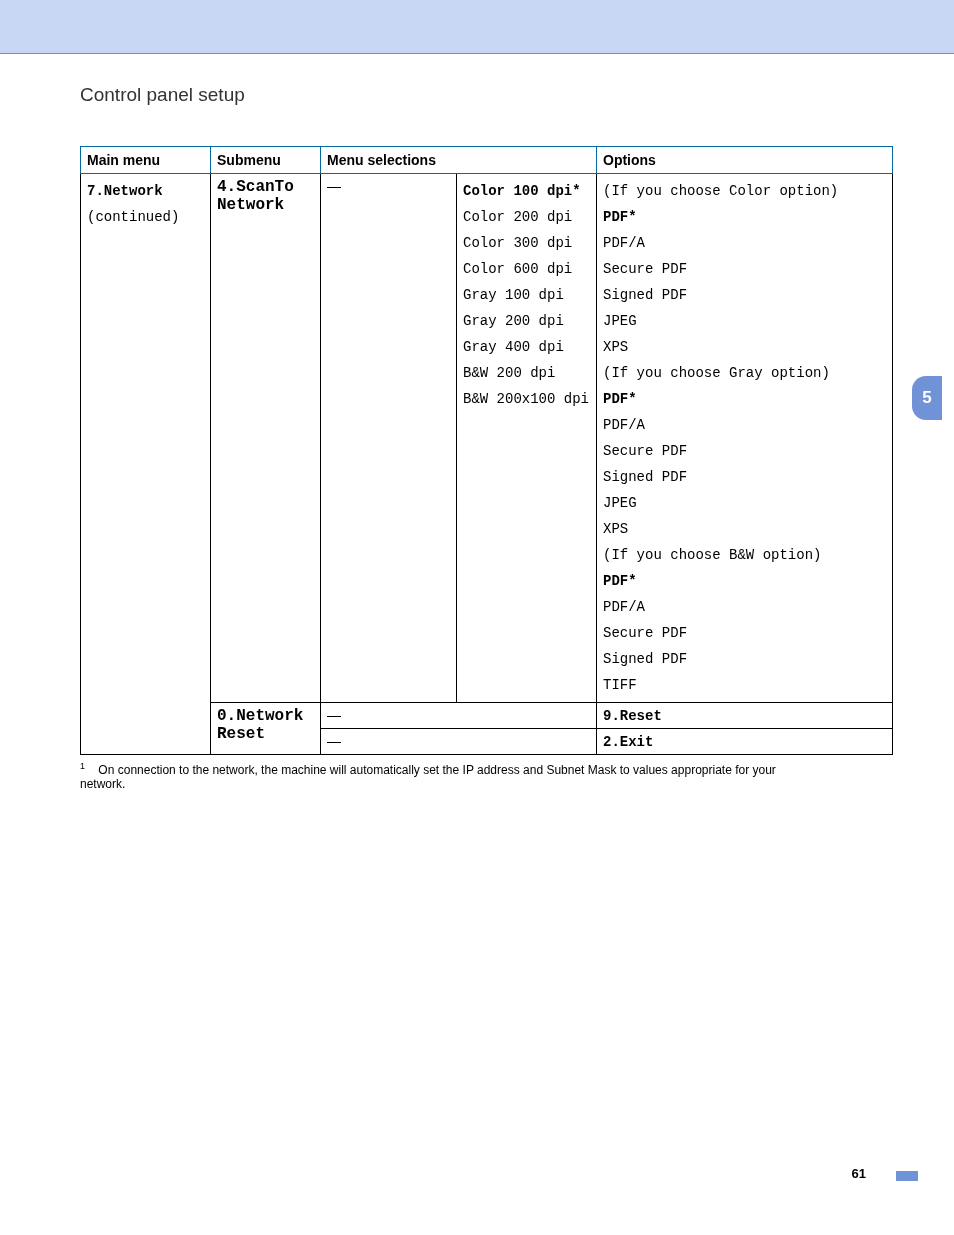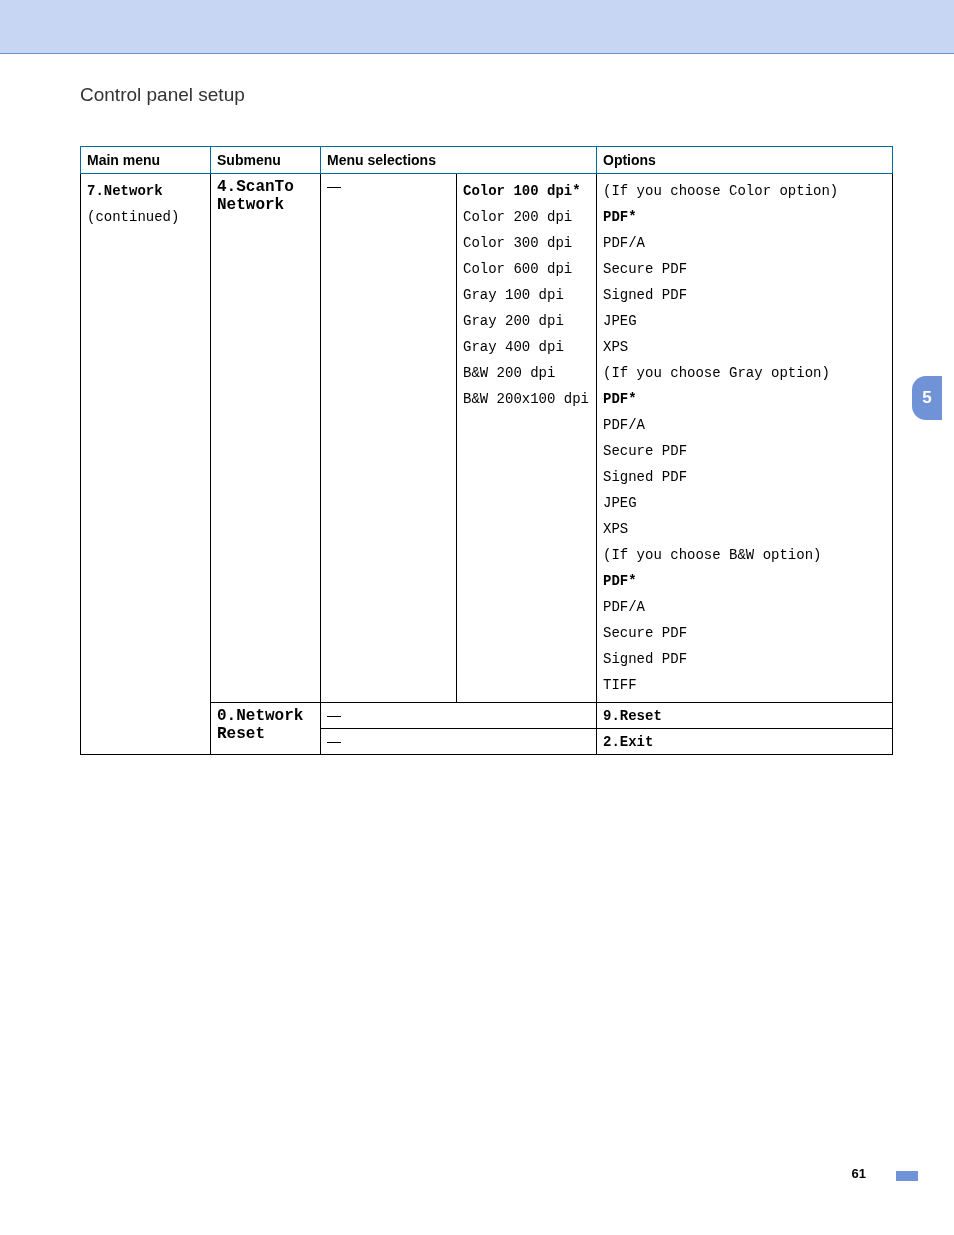--- a/index.html
+++ b/index.html
@@ -181,20 +181,24 @@
         <td colspan="2">
           <span class="dash">—</span>
         </td>
         <td>
           <span class="mono bold">2.Exit</span>
         </td>
       </tr>
     </tbody>
   </table>
 
+  <div class="footnote-wrap">
+    <span class="footnote-sup">1</span>
+    <span class="footnote-text">On connection to the network, the machine will automatically set the IP address and Subnet Mask to values appropriate for your network.</span>
+  </div>
 </div>
 
 <div class="side-tab">
   <span>5</span>
 </div>
 
 <div class="page-num">61</div>
 <div class="page-mark"></div>
 
 </body></html>

